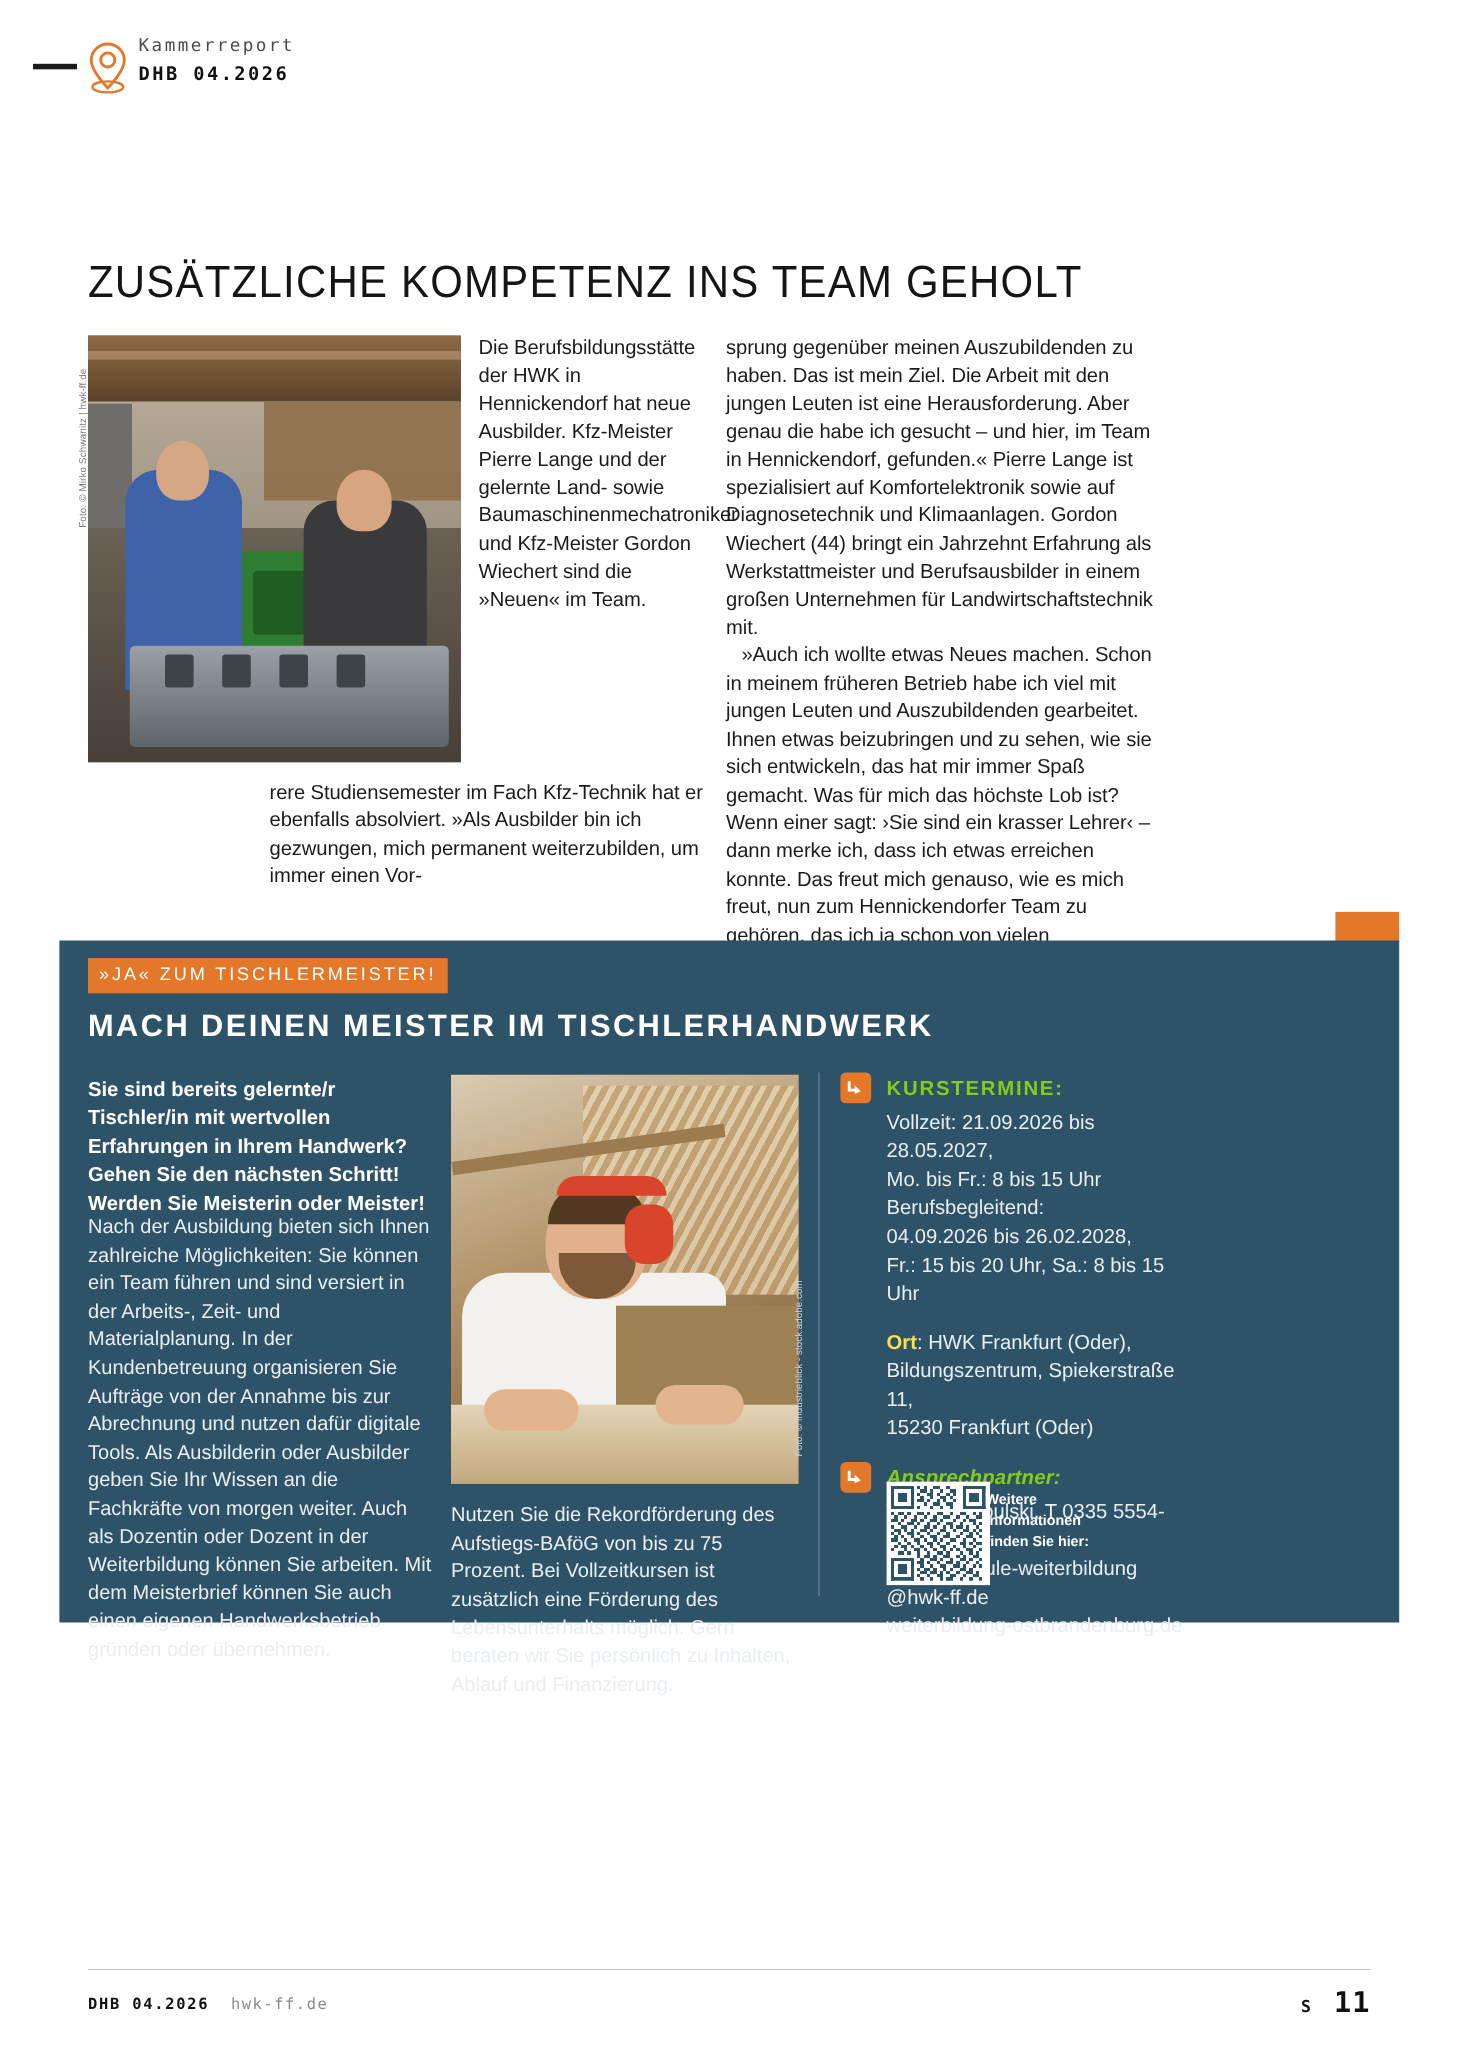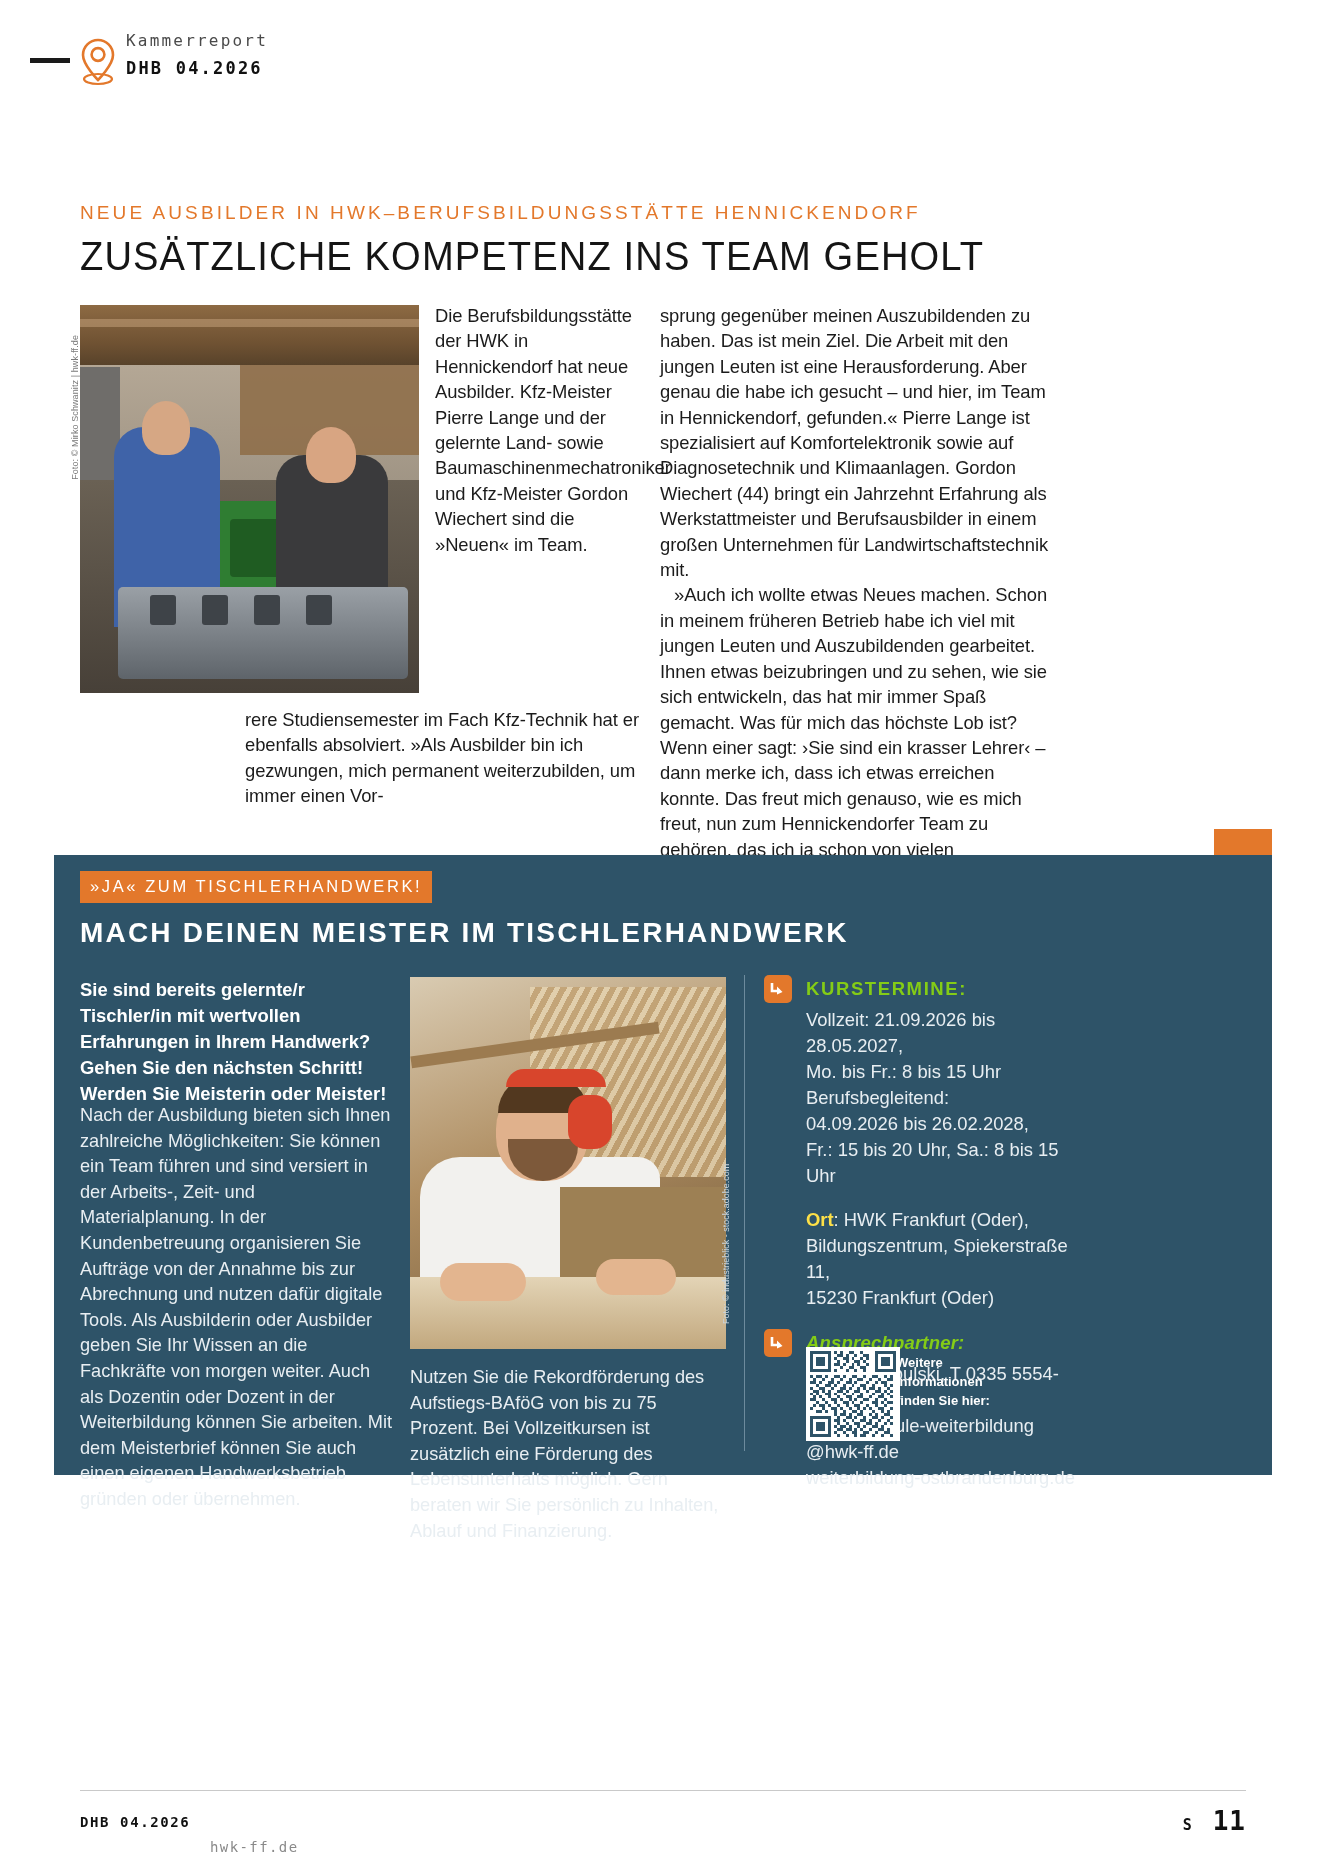--- a/index.html
+++ b/index.html
@@ -459,21 +459,20 @@
   }
   .footer-site {
     position: absolute;
     left: 210px;
     top: 1814px;
     font-family: "DejaVu Sans Mono", monospace;
     font-size: 14px;
     letter-spacing: 1.4px;
     color: #8a8a8a;
     white-space: nowrap;
-    margin-top: 25px;
   }
   .footer-page {
     position: absolute;
     right: 80px;
     top: 1806px;
     text-align: right;
     white-space: nowrap;
   }
   .footer-page .s {
     font-family: "DejaVu Sans Mono", monospace;
@@ -504,21 +503,20 @@
         <circle cx="20" cy="18.5" r="6.4" fill="none" stroke="#e3782b" stroke-width="2.6"></circle>
         <ellipse cx="20" cy="43" rx="14" ry="5" fill="none" stroke="#e3782b" stroke-width="2.2"></ellipse>
       </svg>
     </div>
     <div class="masthead-text">
       <div class="masthead-kicker">Kammerreport</div>
       <div class="masthead-issue">DHB 04.2026</div>
     </div>
   </div>
 
-  <div class="article-kicker">NEUE AUSBILDER IN HWK–BERUFSBILDUNGSSTÄTTE HENNICKENDORF</div>
   <h1 class="article-headline">ZUSÄTZLICHE KOMPETENZ INS TEAM GEHOLT</h1>
 
   <div class="lead-photo">
     <div class="ph-ceiling"></div>
     <div class="ph-beam"></div>
     <div class="ph-wall"></div>
     <div class="ph-wall2"></div>
     <div class="ph-door"></div>
     <div class="ph-floor"></div>
     <div class="ph-machine"></div>
@@ -546,21 +544,21 @@
     <p><span>»Auch ich wollte etwas Neues machen. Schon in meinem früheren Betrieb habe ich viel mit jungen Leuten und Auszubildenden gearbeitet. Ihnen etwas beizubringen und zu sehen, wie sie sich entwickeln, das hat mir immer Spaß gemacht. Was für mich das höchste Lob ist? Wenn einer sagt: ›Sie sind ein krasser Lehrer‹ – dann merke ich, dass ich etwas erreichen konnte. Das freut mich genauso, wie es mich freut, nun zum Hennickendorfer Team zu gehören, das ich ja schon von vielen Lehrgängen kenne.« </span><span class="initials">MS</span></p>
   </div>
 
   <div class="col-text" id="col-wide">
     <p>rere Studiensemester im Fach Kfz-Technik hat er ebenfalls absolviert. »Als Ausbilder bin ich gezwungen, mich permanent weiterzubilden, um immer einen Vor-</p>
   </div>
 
   <div class="promo-corner"></div>
   <div class="promo">
 
-    <div class="promo-badge">»JA« ZUM TISCHLERHANDWERK!</div>
+    <div class="promo-badge">»JA« ZUM TISCHLERMEISTER!</div>
     <div class="promo-title">MACH DEINEN MEISTER IM TISCHLERHANDWERK</div>
 
     <div class="promo-lead">Sie sind bereits gelernte/r Tischler/in mit wertvollen Erfahrungen in Ihrem Handwerk? Gehen Sie den nächsten Schritt! Werden Sie Meisterin oder Meister!</div>
     <div class="promo-body">Nach der Ausbildung bieten sich Ihnen zahlreiche Möglichkeiten: Sie können ein Team führen und sind versiert in der Arbeits-, Zeit- und Materialplanung. In der Kundenbetreuung organisieren Sie Aufträge von der Annahme bis zur Abrechnung und nutzen dafür digitale Tools. Als Ausbilderin oder Ausbilder geben Sie Ihr Wissen an die Fachkräfte von morgen weiter. Auch als Dozentin oder Dozent in der Weiterbildung können Sie arbeiten. Mit dem Meisterbrief können Sie auch einen eigenen Handwerksbetrieb gründen oder übernehmen.</div>
 
     <div class="promo-photo">
       <div class="pp-bg"></div>
       <div class="pp-shavings"></div>
       <div class="pp-rail"></div>
       <div class="pp-body"></div>

